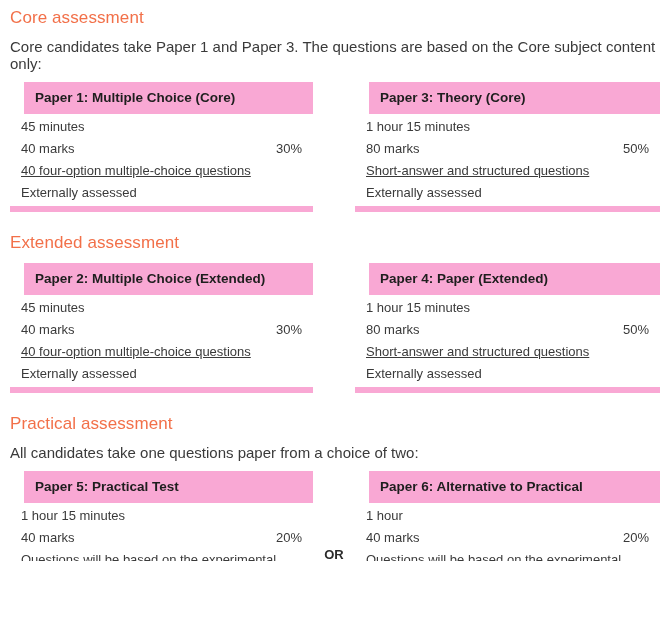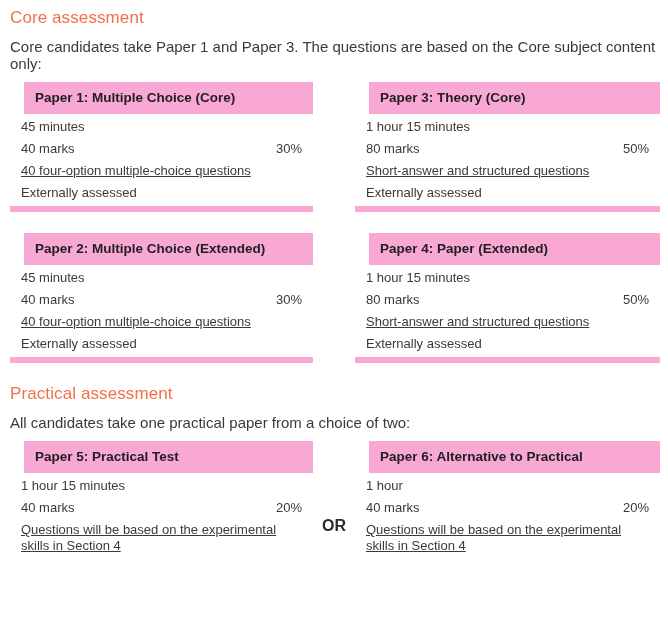--- a/index.html
+++ b/index.html
@@ -16,21 +16,21 @@
   }
   .intro{
     font-size:15px;color:#3a3a3a;margin:0 0 10px 0;line-height:17px;
     padding-right:2px;
   }
   .papers{display:flex;align-items:stretch;}
   .paper{width:303px;box-sizing:border-box;display:flex;flex-direction:column;}
   .paper.right{width:305px;}
   .gap-cell{width:42px;box-sizing:border-box;text-align:center;flex-shrink:0;}
   .or-label{
-    display:block;padding-top:76px;font-size:16px;font-weight:bold;color:#2b2b2b;
+    display:block;padding-top:76px;font-size:13px;font-weight:bold;color:#2b2b2b;
   }
   .paper-header{
     background:#f9a8d4;padding:9px 11px 9px 11px;
     font-size:13.5px;font-weight:bold;color:#1e1e1e;line-height:14px;margin-left:14px;
   }
   .paper-body{
     padding:5px 11px 5px 11px;border-bottom:6px solid #f9a8d4;
     flex:1;display:flex;flex-direction:column;
   }
   .row{
@@ -80,20 +80,21 @@
           <div class="row desc">Short-answer and structured questions</div>
           <div class="row">
               <span>Externally assessed</span>
             </div>
         </div>
       </div>
     </div>
   </div>
 
   <div class="section">
+    <h2 class="section-heading">Extended assessment</h2>
     <div class="papers">
       <div class="paper">
         <div class="paper-header">Paper 2: Multiple Choice (Extended)</div>
         <div class="paper-body">
           <div class="row">
               <span>45 minutes</span>
             </div>
           <div class="row">
               <span>40 marks</span>
               <span class="pct">30%</span>
@@ -119,21 +120,21 @@
           <div class="row">
               <span>Externally assessed</span>
             </div>
         </div>
       </div>
     </div>
   </div>
 
   <div class="section">
     <h2 class="section-heading">Practical assessment</h2>
-    <p class="intro">All candidates take one practical paper from a choice of two:</p>
+    <p class="intro">All candidates take one questions paper from a choice of two:</p>
     <div class="papers">
       <div class="paper">
         <div class="paper-header">Paper 5: Practical Test</div>
         <div class="paper-body">
           <div class="row">
               <span>1 hour 15 minutes</span>
             </div>
           <div class="row">
               <span>40 marks</span>
               <span class="pct">20%</span>

